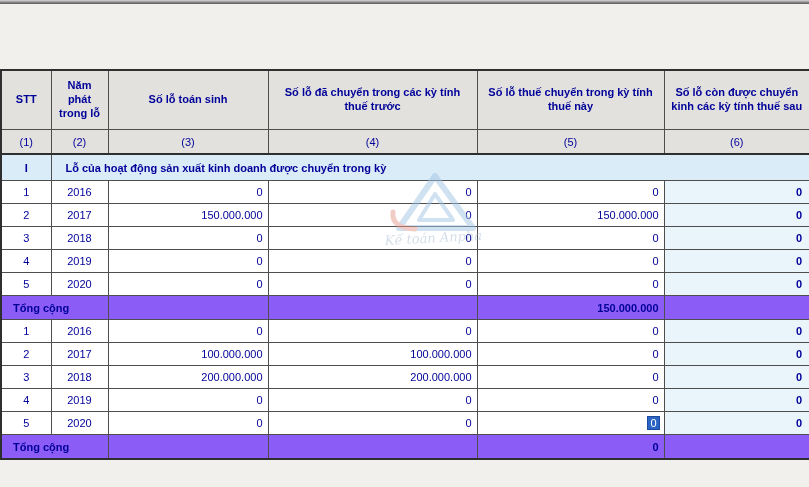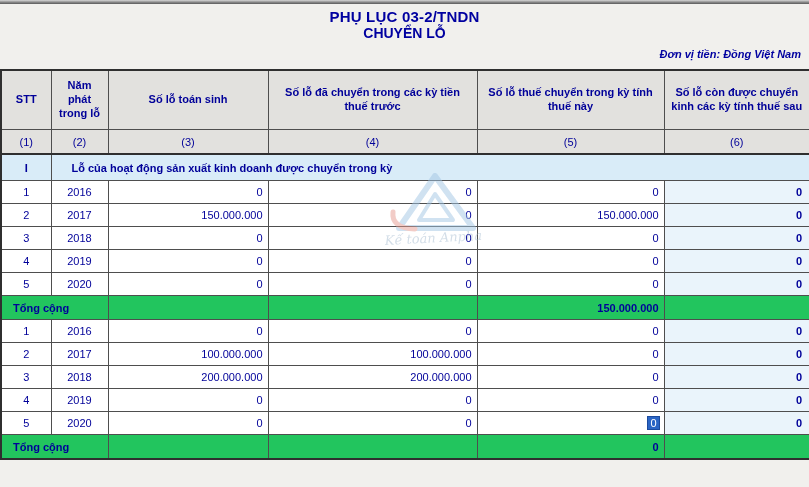--- a/index.html
+++ b/index.html
@@ -10,58 +10,53 @@
   .title1{margin:0;text-align:center;font-size:15px;font-weight:bold;color:#0000a0;letter-spacing:.2px;}
   .title2{margin:0;text-align:center;font-size:14px;font-weight:bold;color:#0000a0;}
   .currency{margin-top:7px;text-align:right;padding-right:8px;font-size:11px;font-weight:bold;font-style:italic;color:#0000a0;}
   table.grid{position:absolute;left:0;top:69px;width:809px;border-collapse:collapse;table-layout:fixed;
              border:2px solid #2f2f2f;background:#fff;}
   .grid td,.grid th{border:1px solid #4e4e4e;font-size:11px;color:#000099;padding:1px 4px;overflow:hidden;white-space:nowrap;}
   .grid th{background:#e2e1de;font-weight:bold;text-align:center;white-space:normal;line-height:1.25;}
   tr.hdr th{height:54px;vertical-align:middle;padding:2px 5px;}
   tr.colnums td{background:#e2e1de;text-align:center;height:21px;border-bottom:2px solid #2f2f2f;}
   tr.section td{background:#d9ecf8;height:23px;font-weight:bold;}
-  tr.section td.sec-label{text-align:left;padding-left:20px;white-space:normal;}
+  tr.section td.sec-label{text-align:left;padding-left:14px;white-space:normal;}
   tr.datarow td{height:20px;background:#ffffff;}
   td.ct{text-align:center;}
   td.num{text-align:right;padding-right:5px;}
   td.carry{background:#eaf4fb !important;font-weight:bold;text-align:right;padding-right:7px;}
-  tr.totalrow td{background:#22c55e;height:21px;font-weight:bold;}
+  tr.totalrow td{background:#8b5cf6;height:21px;font-weight:bold;}
   tr.totalrow td.tlabel{text-align:left;padding-left:11px;}
   .sel{background:#2a65c5;color:#ffffff;padding:0 2px;outline:1px solid #1b4a9e;}
   .watermark{position:absolute;left:385px;top:172px;width:100px;height:78px;opacity:.5;pointer-events:none;}
 </style>
 </head>
 <body>
 
 <div class="page">
   <div class="top-rule"></div>
 
-  <div class="form-header">
-    <div class="title1">PHỤ LỤC 03-2/TNDN</div>
-    <div class="title2">CHUYỂN LỖ</div>
-    <div class="currency">Đơn vị tiền: Đồng Việt Nam</div>
-  </div>
 
   <table class="grid">
     <colgroup>
       <col style="width:50px">
         <col style="width:57px">
         <col style="width:160px">
       <col style="width:209px">
         <col style="width:187px">
         <col style="width:146px">
     </colgroup>
 
     <tbody>
         <tr class="hdr">
       <th>STT</th>
       <th>Năm phát trong lỗ</th>
       <th>Số lỗ toán sinh</th>
-      <th>Số lỗ đã chuyển trong các kỳ tiền thuế trước</th>
+      <th>Số lỗ đã chuyển trong các kỳ tính thuế trước</th>
       <th>Số lỗ thuế chuyển trong kỳ tính thuế này</th>
       <th>Số lỗ còn được chuyển kinh các kỳ tính thuế sau</th>
     </tr>
 
     <tr class="colnums">
       <td>(1)</td>
       <td>(2)</td>
       <td>(3)</td>
       <td>(4)</td>
       <td>(5)</td>

